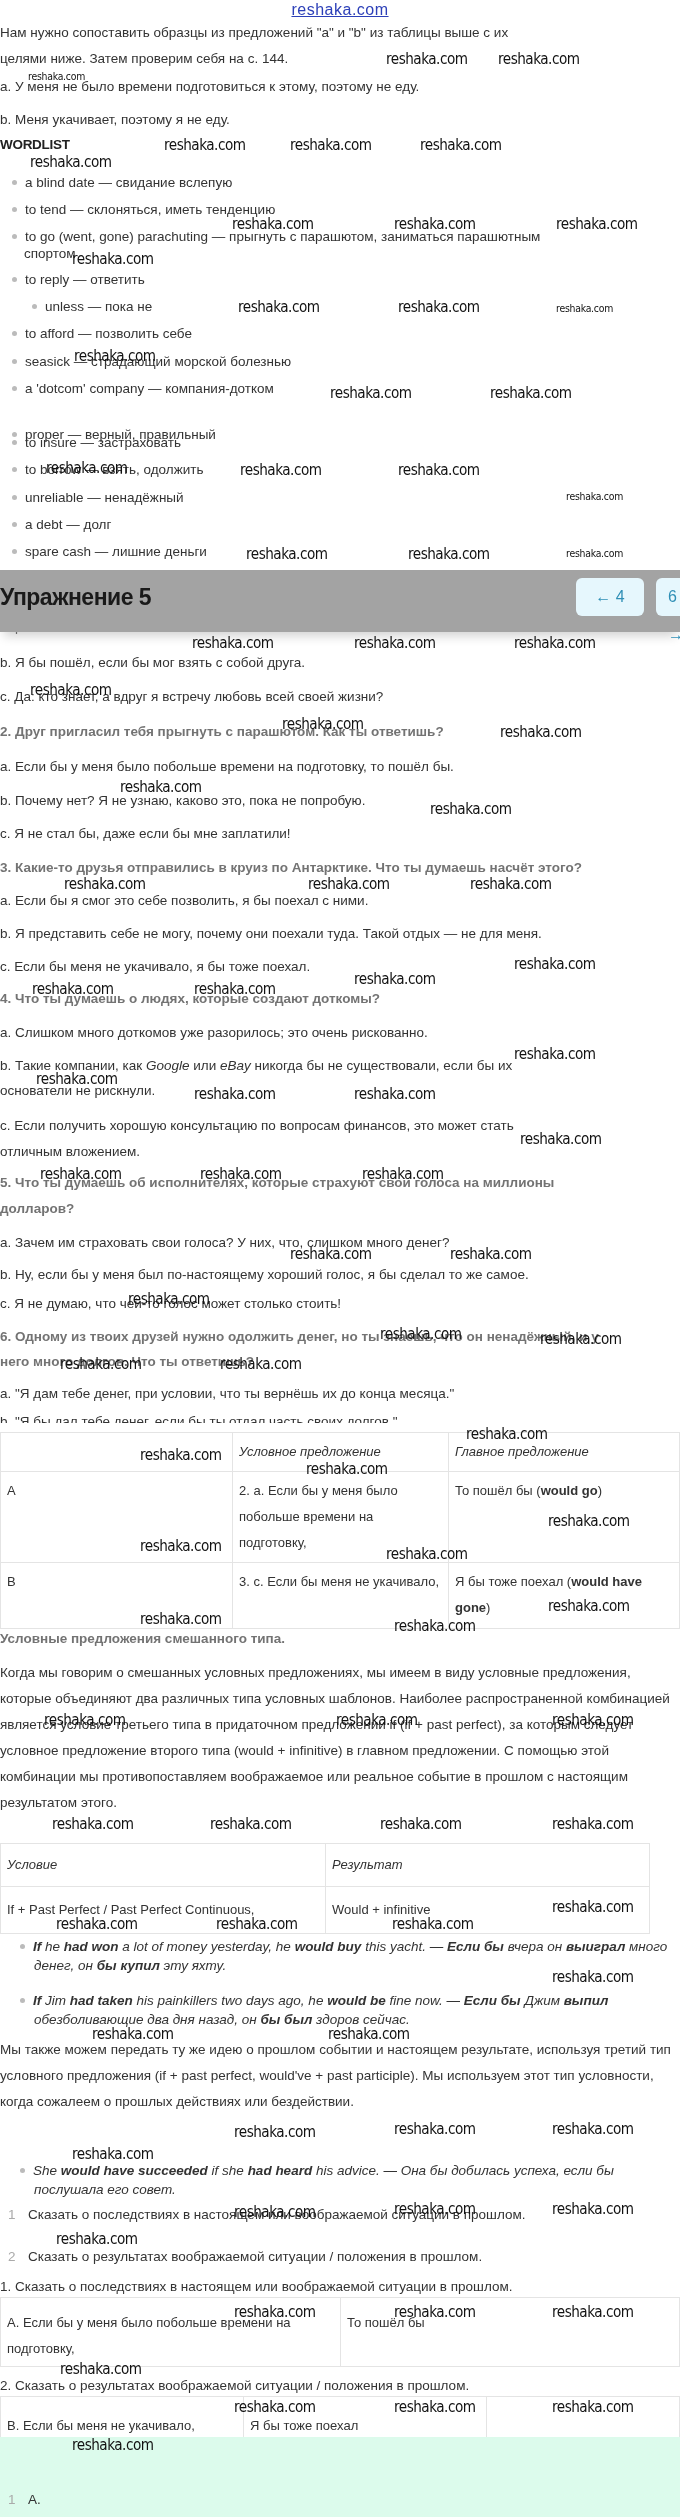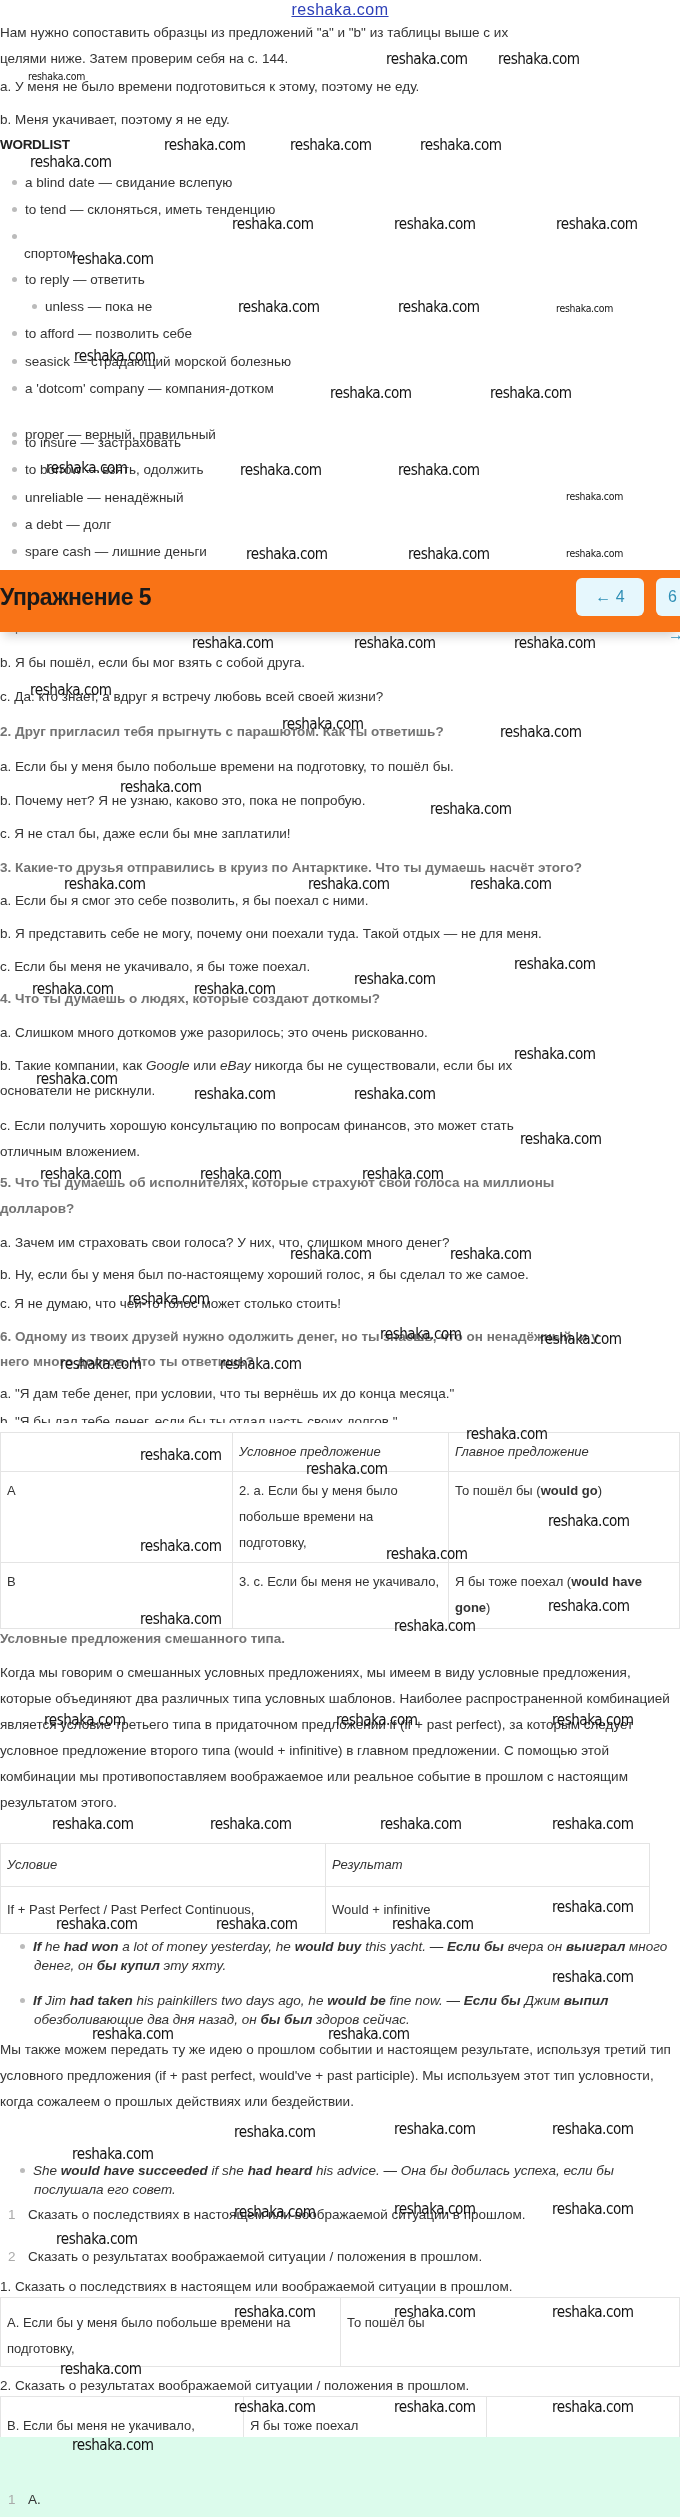--- a/index.html
+++ b/index.html
@@ -26,21 +26,21 @@
   .watermark {
     position: absolute; font-family: "DejaVu Sans", sans-serif; color: #111;
     font-size: 16px; letter-spacing: -0.6px; white-space: nowrap; line-height: 18px;
     transform: scaleX(0.85); transform-origin: left top;
   }
   .watermark.small { font-size: 11px; letter-spacing: -0.3px; }
 
   
   .sticky-header {
     position: absolute; left: 0; top: 570px; width: 680px; height: 62px;
-    background: #f97316; box-shadow: 0 8px 10px -4px rgba(0,0,0,0.18);
+    background: #a3a3a3; box-shadow: 0 8px 10px -4px rgba(0,0,0,0.18);
     z-index: 5;
     padding-left: 8px;
   }
   .exercise-title {
     position: absolute; left: 0; top: 14px; font-size: 23px; font-weight: bold; color: #1a1a1a;
     letter-spacing: -0.5px;
   }
   .nav-btn {
     position: absolute; top: 8px; height: 38px; background: #e6f7fd; border-radius: 6px;
     color: #2f8fb6; font-size: 16px; line-height: 38px; text-align: center;
@@ -70,21 +70,21 @@
 
   <div class="line" style="top:24px">Нам нужно сопоставить образцы из предложений "a" и "b" из таблицы выше с их</div>
   <div class="line" style="top:50px">целями ниже. Затем проверим себя на с. 144.</div>
   <div class="line" style="top:78px">a. У меня не было времени подготовиться к этому, поэтому не еду.</div>
   <div class="line" style="top:111px">b. Меня укачивает, поэтому я не еду.</div>
 
   <div class="line wordlist-title" style="top:136px">WORDLIST</div>
   <div id="wordlist">
       <div class="line" style="top: 174px;"><span class="bullet"></span><span>a blind date — свидание вслепую</span></div>
       <div class="line" style="top: 201px;"><span class="bullet"></span><span>to tend — склоняться, иметь тенденцию</span></div>
-      <div class="line" style="top: 228px;"><span class="bullet"></span></div>
+      <div class="line" style="top: 228px;"><span class="bullet"></span><span>to go (went, gone) parachuting — прыгнуть с парашютом, заниматься парашютным</span></div>
       <div class="line" style="top: 271px;"><span class="bullet"></span><span>to reply — ответить</span></div>
       <div class="line" style="top: 298px; margin-left: 20px;"><span class="bullet"></span><span>unless — пока не</span></div>
       <div class="line" style="top: 325px;"><span class="bullet"></span><span>to afford — позволить себе</span></div>
       <div class="line" style="top: 353px;"><span class="bullet"></span><span>seasick — страдающий морской болезнью</span></div>
       <div class="line" style="top: 380px;"><span class="bullet"></span><span>a 'dotcom' company — компания-дотком</span></div>
       <div class="line" style="top: 407px; margin-top: 19px;"><span class="bullet"></span><span>proper — верный, правильный</span></div>
       <div class="line" style="top: 434px;"><span class="bullet"></span><span>to insure — застраховать</span></div>
       <div class="line" style="top: 461px;"><span class="bullet"></span><span>to borrow — взять, одолжить</span></div>
       <div class="line" style="top: 489px;"><span class="bullet"></span><span>unreliable — ненадёжный</span></div>
       <div class="line" style="top: 516px;"><span class="bullet"></span><span>a debt — долг</span></div>

